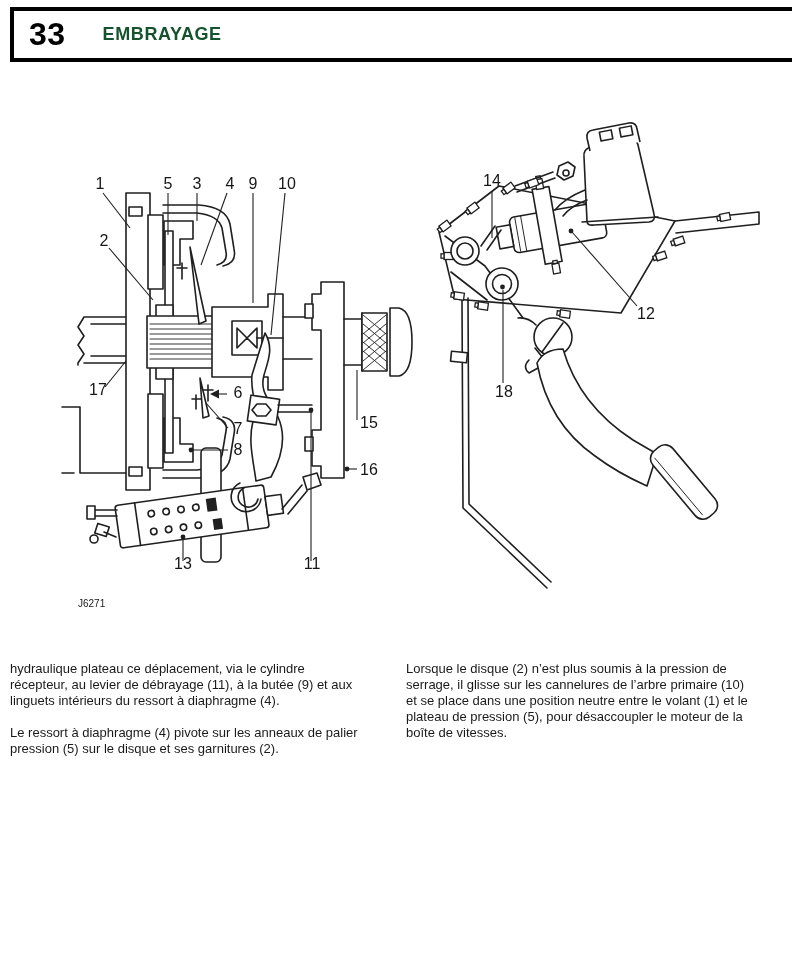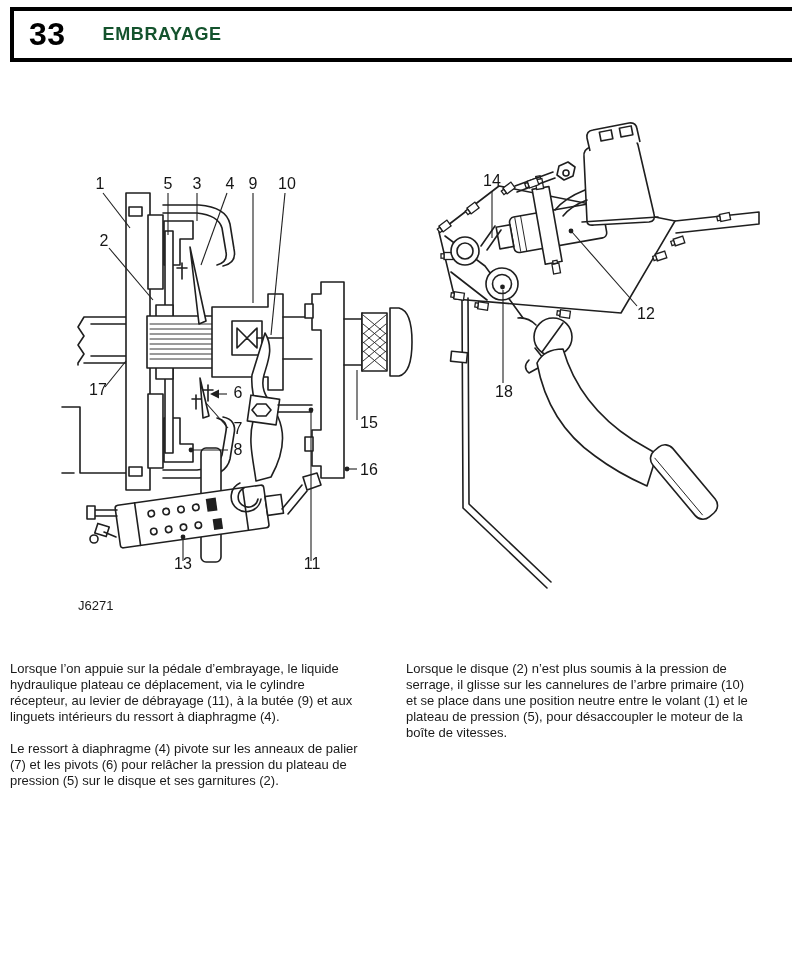--- a/index.html
+++ b/index.html
@@ -9,21 +9,21 @@
   
   .header-band{position:absolute;left:10px;top:7px;right:0;height:55px;
     border-top:4px solid #000;border-bottom:4px solid #000;border-left:4px solid #000;
     box-sizing:border-box;display:flex;align-items:center;background:#fff;}
   .section-number{font-size:32px;font-weight:700;margin-left:15px;letter-spacing:.5px;color:#000;}
   .section-title{font-size:18px;font-weight:700;margin-left:37px;letter-spacing:.6px;color:#14532d;}
 
   
   .fig-left{position:absolute;left:60px;top:165px;}
   .fig-right{position:absolute;left:425px;top:120px;}
-  .fig-ref{position:absolute;left:78px;top:598px;font-size:13px;color:#1a1a1a;}
+  .fig-ref{position:absolute;left:78px;top:598px;font-size:10px;color:#1a1a1a;}
 
   svg{display:block;}
   .ln{fill:none;stroke:#1f1f1f;stroke-width:1.6;stroke-linejoin:round;stroke-linecap:round;}
   .ln-thin{fill:none;stroke:#1f1f1f;stroke-width:.9;stroke-linecap:round;}
   .fill-w{fill:#ffffff;stroke:#1f1f1f;stroke-width:1.6;stroke-linejoin:round;}
   .leader{fill:none;stroke:#1f1f1f;stroke-width:1.1;}
   .dk{fill:#1f1f1f;stroke:none;}
   .callout{font-family:"Liberation Sans",sans-serif;font-size:16px;fill:#161616;text-anchor:middle;}
 
   
@@ -280,28 +280,26 @@
         <text class="callout" x="221" y="199">12</text>
         <text class="callout" x="79" y="277">18</text>
       </g>
     </svg>
   </div>
 
   <div class="fig-ref">J6271</div>
 
   <div class="col col-left">
     <div class="para">
-      <div class="tline">Lorsque l’on appuie sur la pédale d’embrayage, le liquide</div>
       <div class="tline">hydraulique plateau ce déplacement, via le cylindre</div>
       <div class="tline">récepteur, au levier de débrayage (11), à la butée (9) et aux</div>
       <div class="tline">linguets intérieurs du ressort à diaphragme (4).</div>
     </div>
     <div class="para">
       <div class="tline">Le ressort à diaphragme (4) pivote sur les anneaux de palier</div>
-      <div class="tline">(7) et les pivots (6) pour relâcher la pression du plateau de</div>
       <div class="tline">pression (5) sur le disque et ses garnitures (2).</div>
     </div>
   </div>
 
   <div class="col col-right">
     <div class="para">
       <div class="tline">Lorsque le disque (2) n’est plus soumis à la pression de</div>
       <div class="tline">serrage, il glisse sur les cannelures de l’arbre primaire (10)</div>
       <div class="tline">et se place dans une position neutre entre le volant (1) et le</div>
       <div class="tline">plateau de pression (5), pour désaccoupler le moteur de la</div>

